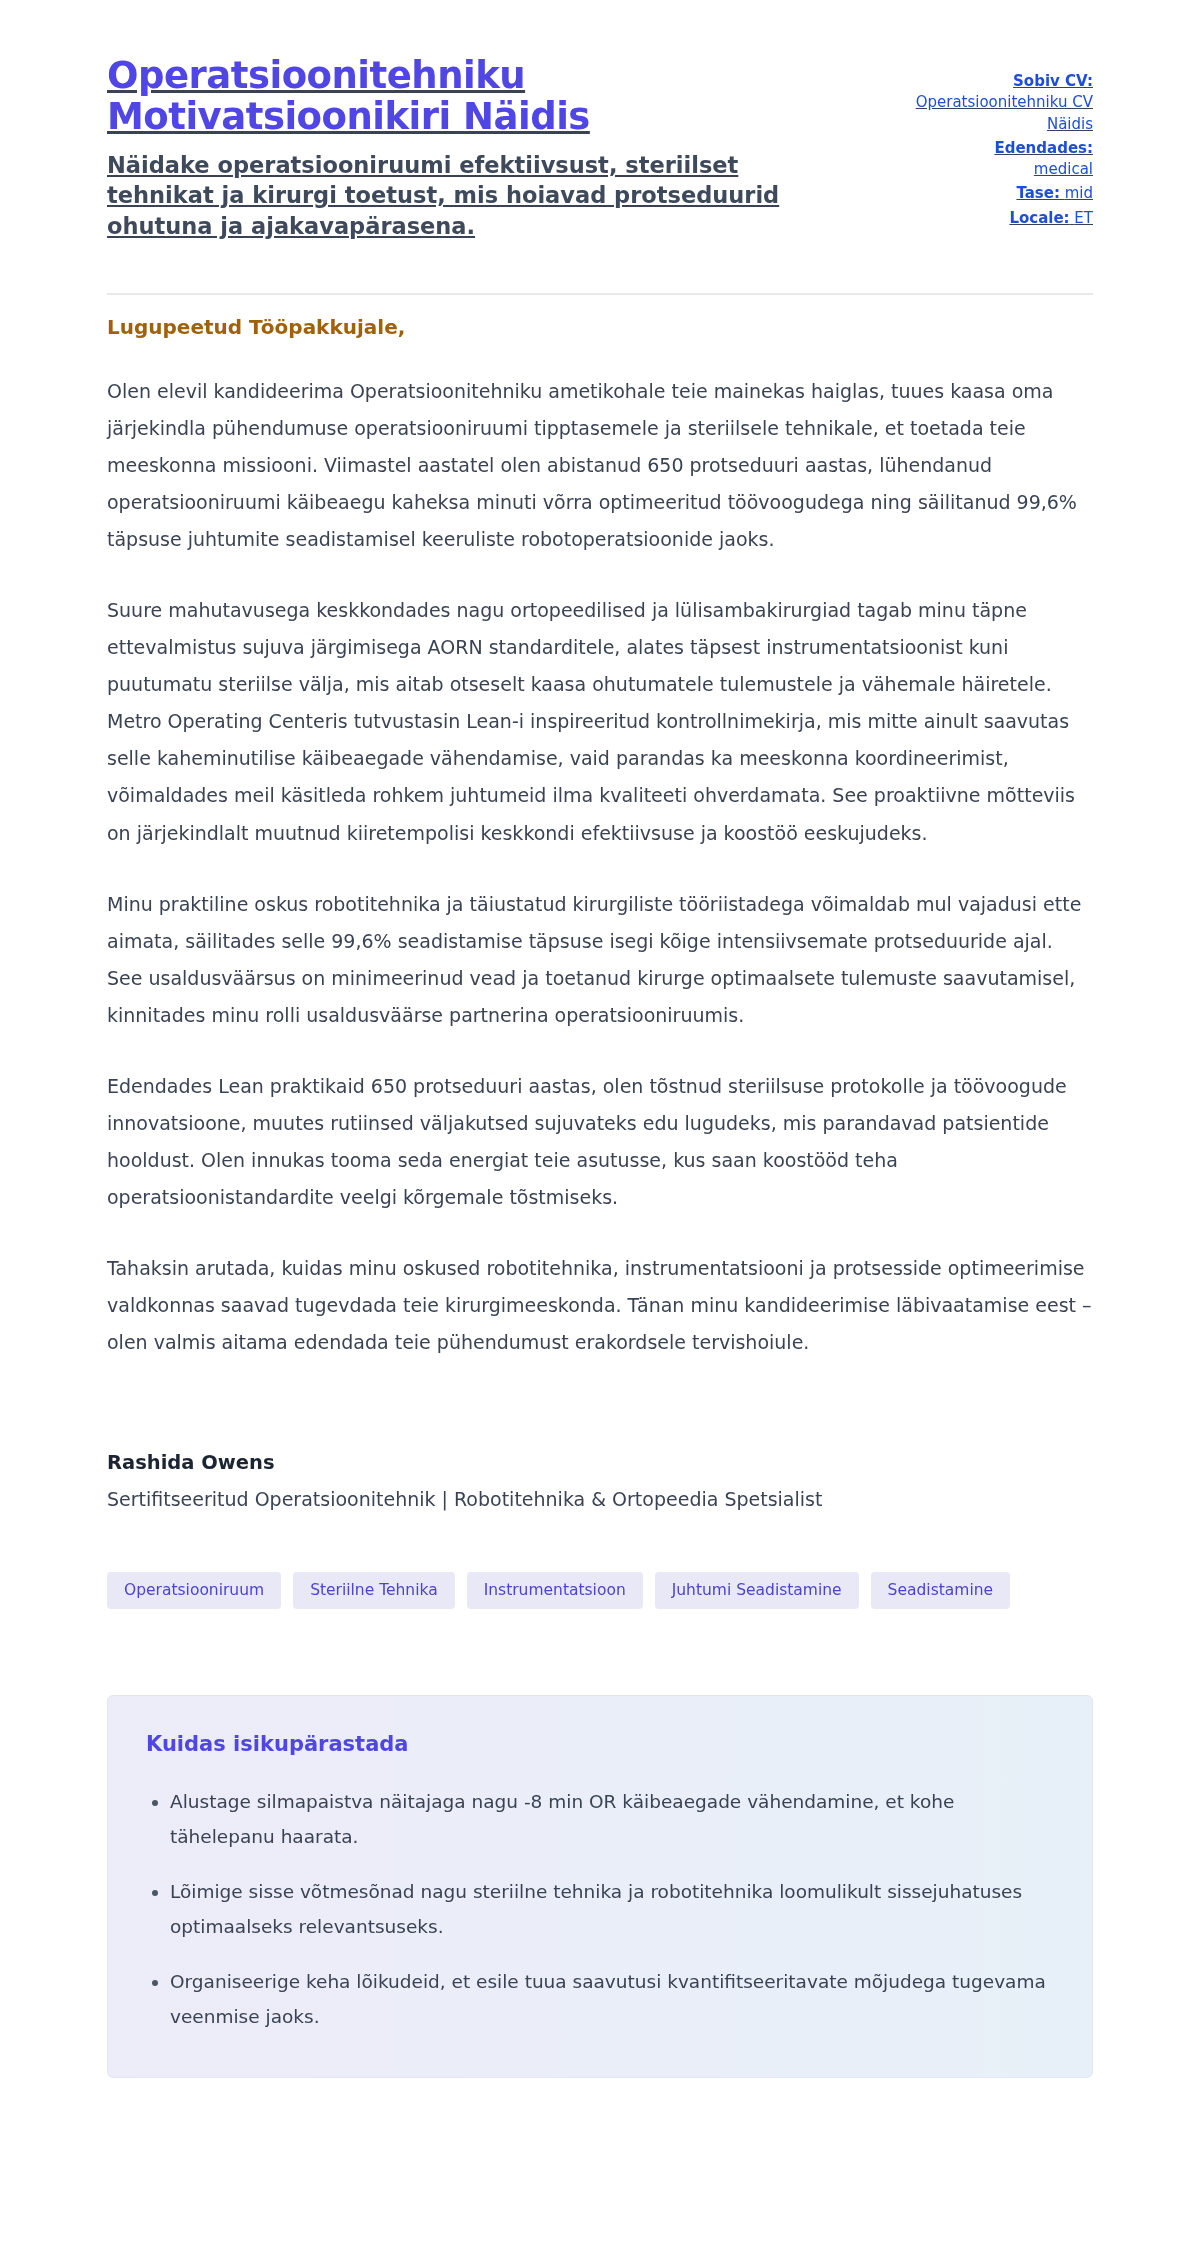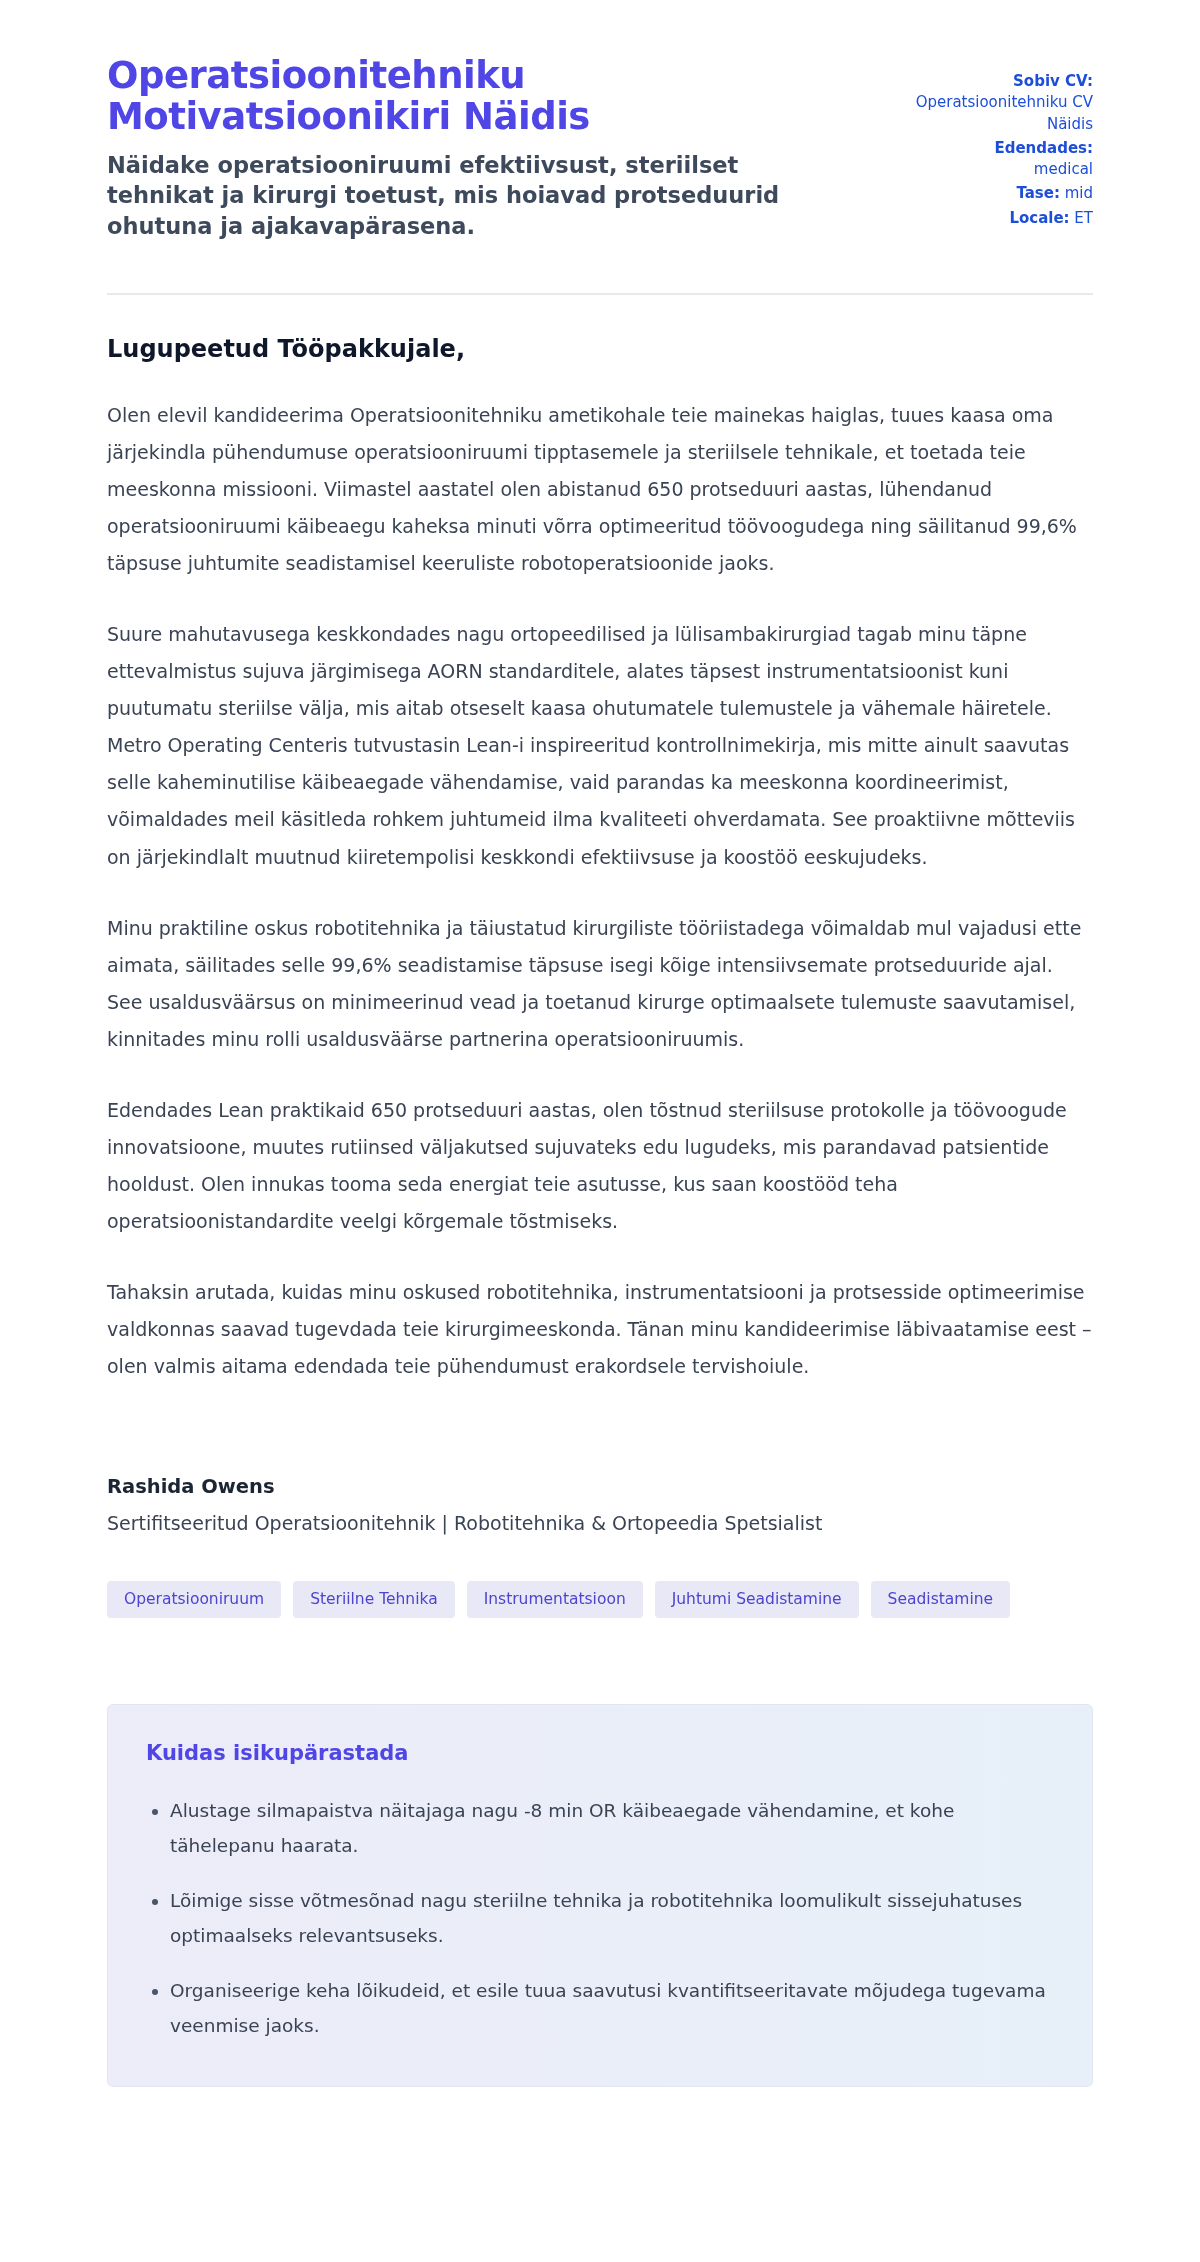--- a/index.html
+++ b/index.html
@@ -10,21 +10,21 @@
     color: #3a4354;
     -webkit-font-smoothing: antialiased;
   }
   .page {
     width: 986px;
     margin: 0 auto;
     padding: 55px 0 45px;
   }
 
   
-  .header { display: flex; justify-content: space-between; gap: 48px; }
+  .header { display: flex; justify-content: space-between; gap: 48px; text-decoration: underline; }
   .header-left { flex: 1 1 auto; max-width: 700px; }
   .title {
     margin: 0 0 12px;
     font-size: 37px;
     line-height: 1.12;
     font-weight: bold;
     letter-spacing: -0.5px;
     color: #4f46e5;
   }
   .subtitle {
@@ -48,45 +48,45 @@
   .meta-row.stacked .meta-label { display: block; }
 
   .divider {
     border: none;
     border-top: 2px solid #e8e9ed;
     margin: 52px 0 0;
   }
 
   
   .greeting {
-    margin: 40px 0 0;
-    font-size: 24px;
+    margin: 20px 0 0;
+    font-size: 20px;
     font-weight: bold;
-    color: #0f172a;
+    color: #a16207;
   }
   .letter-body p {
     margin: 34px 0 0;
     font-size: 19px;
     line-height: 1.95;
     color: #3a4354;
   }
   .sig-name {
     margin: 90px 0 8px;
     font-size: 19.5px;
     font-weight: bold;
     color: #1c2533;
   }
   .sig-role {
     margin: 14px 0 0;
     font-size: 19px;
     color: #3a4354;
   }
 
   
-  .tags { margin-top: 47px; display: flex; flex-wrap: wrap; gap: 12px; }
+  .tags { margin-top: 62px; display: flex; flex-wrap: wrap; gap: 12px; }
   .tag {
     display: inline-flex;
     align-items: center;
     padding: 9px 17px;
     border-radius: 4px;
     background: #e9e8f7;
     color: #4c44cf;
     font-size: 15.5px;
     line-height: 1.2;
   }

